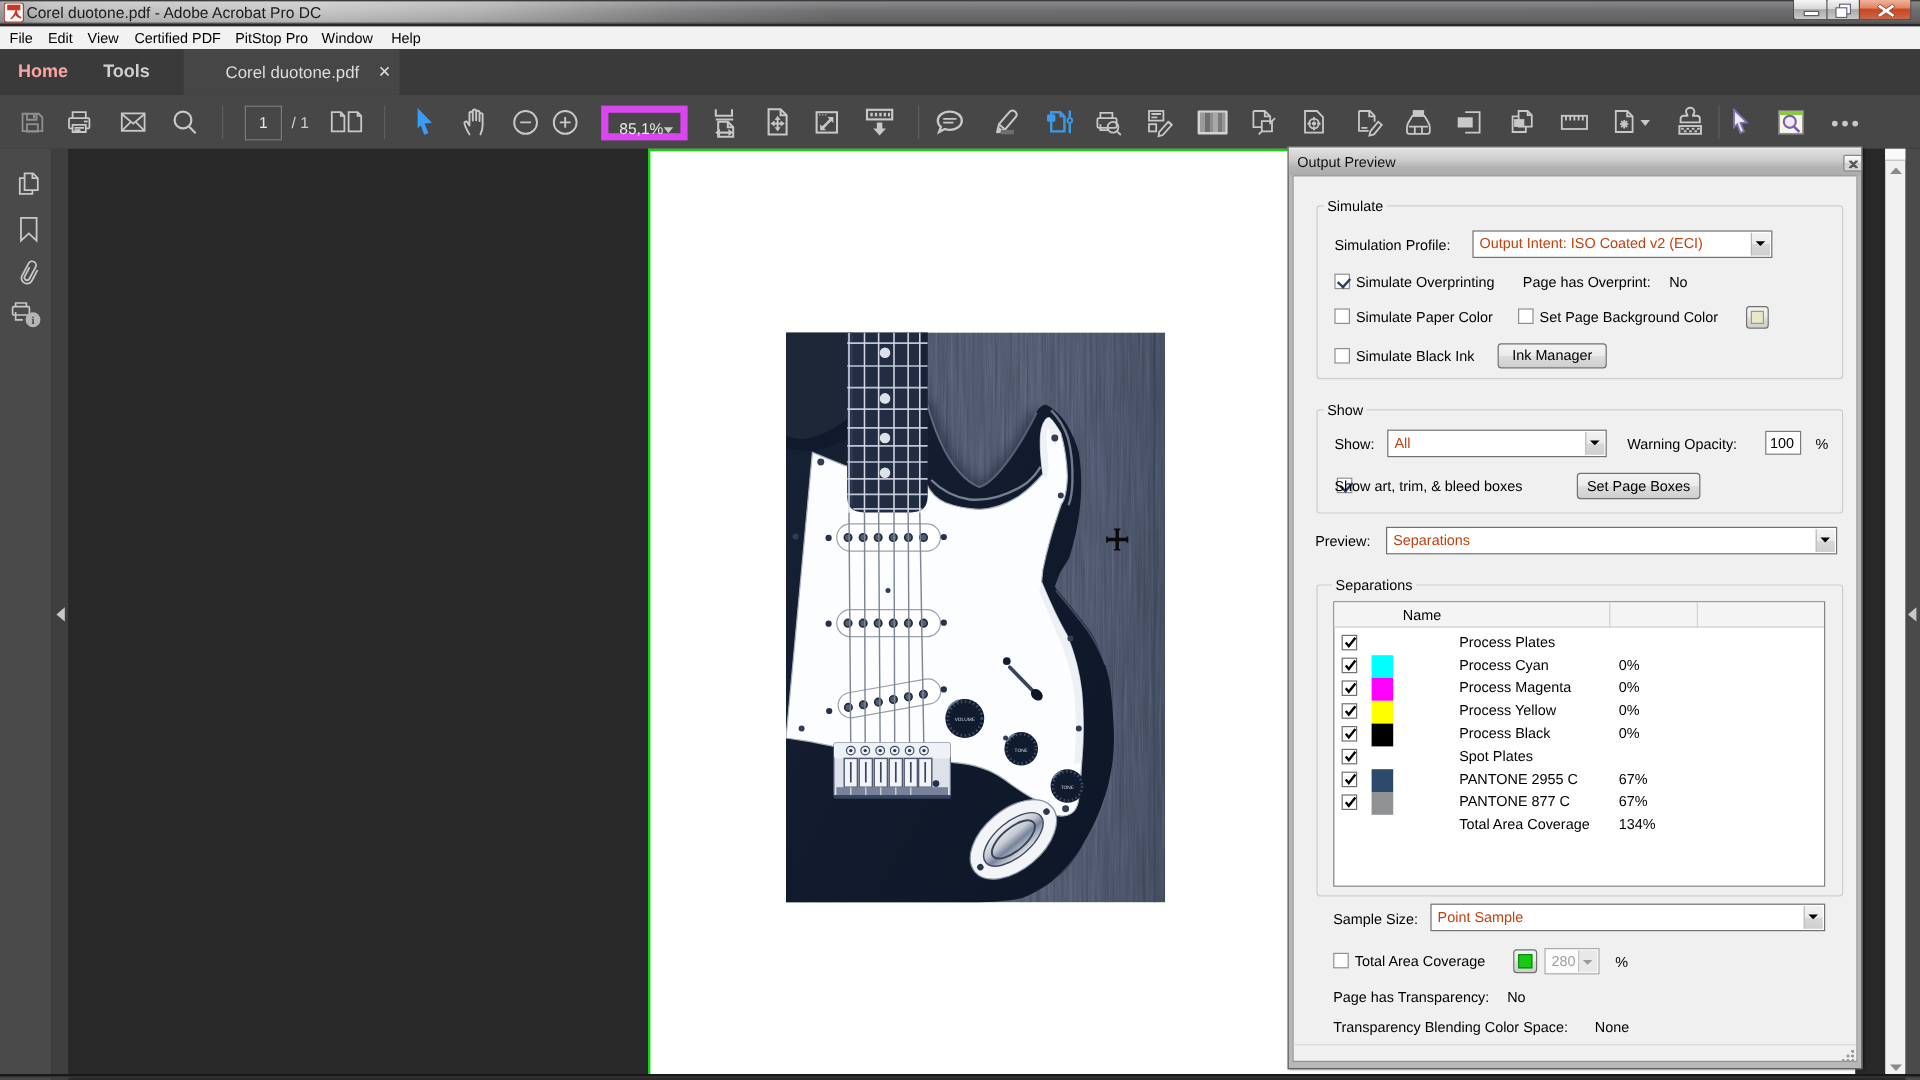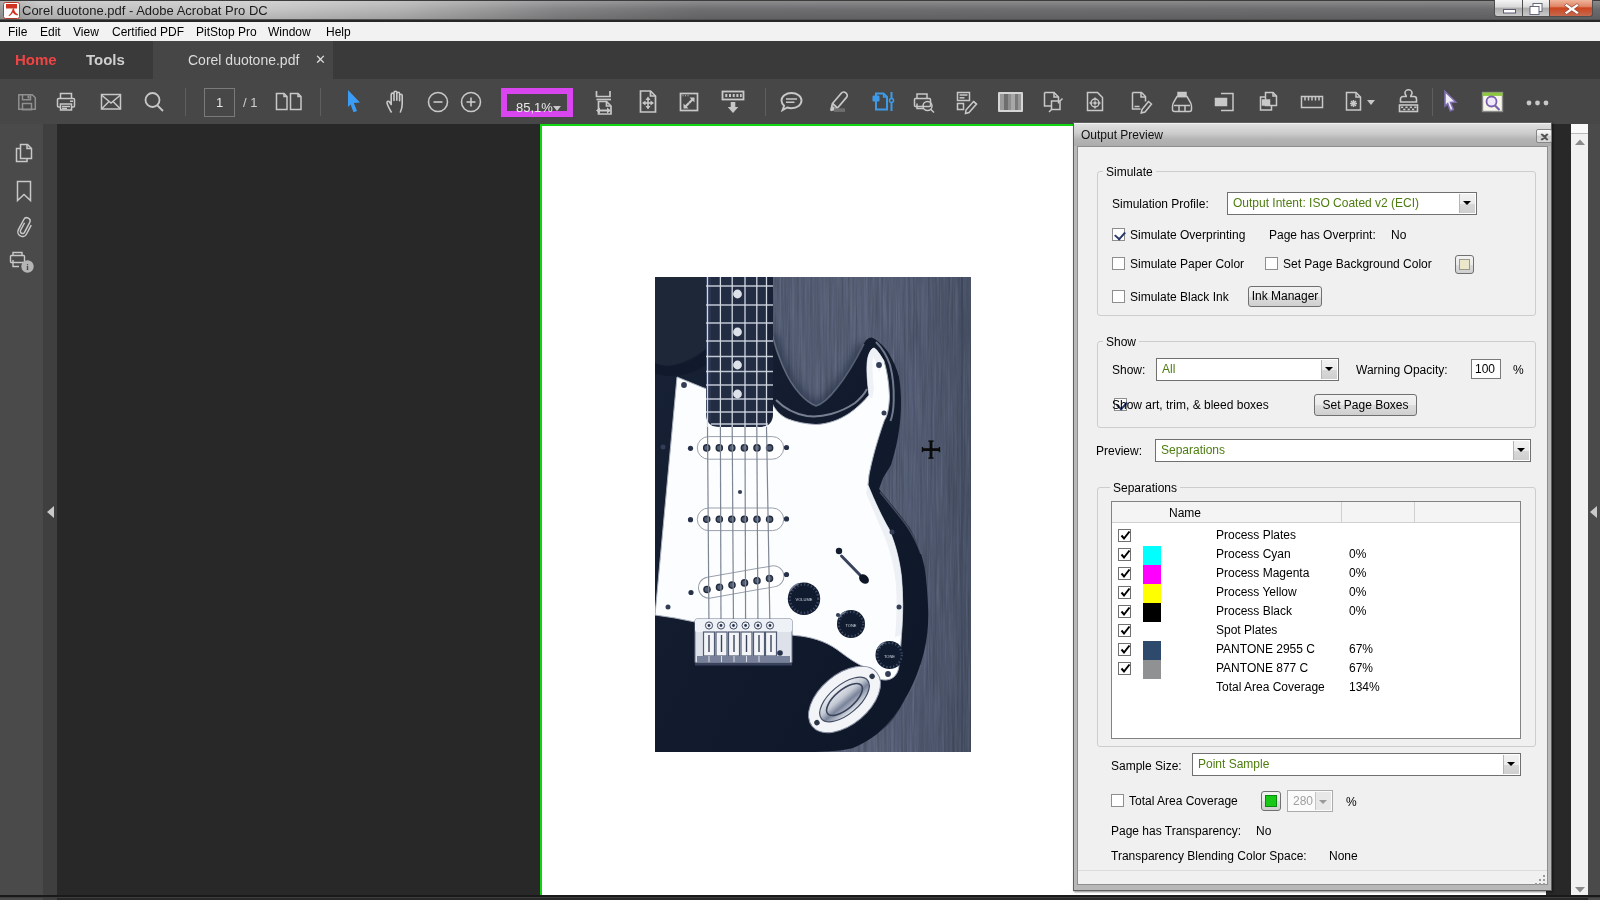--- a/index.html
+++ b/index.html
@@ -52,21 +52,21 @@
     background:#b8b8b8; border:1px solid #5f5f5f; box-shadow:1px 1px 2px rgba(0,0,0,.5); }
   #dlgtitle { left:1074px; top:123px; width:477px; height:23px;
     background:linear-gradient(to bottom,#e2e2e2 0%,#cccccc 45%,#b4b4b4 70%,#acacac 100%);
     box-shadow:inset 0 1px 0 #f2f2f2; font-size:12px; color:#111; }
   #dlgclient { left:1077px; top:146px; width:471px; height:739px; background:#f0f0f0;
     border:1px solid #8e8e8e; }
   .grp { position:absolute; border:1px solid #cdcdcd; border-radius:3px; }
   .grplabel { position:absolute; font-size:12px; color:#000; background:#f0f0f0; padding:0 3px;text-align:right; }
   .lbl { position:absolute; font-size:12px; color:#000; white-space:nowrap; }
   .combo { position:absolute; background:#fff; border:1px solid #707070; }
-  .combo .ct { position:absolute; left:5px; top:2px; font-size:12px; color:#4d7c0f; white-space:nowrap; }
+  .combo .ct { position:absolute; left:5px; top:2px; font-size:12px; color:#c2410c; white-space:nowrap; }
   .combo .cbtn { position:absolute; right:1px; top:1px; bottom:1px; width:16px;
     background:linear-gradient(to bottom,#f2f2f2,#ebebeb 50%,#d8d8d8 51%,#cfcfcf);
     border-left:1px solid #b5b5b5; }
   .combo .arr { position:absolute; right:5px; top:8px; width:0; height:0;
     border-left:4px solid transparent; border-right:4px solid transparent; border-top:4px solid #000; }
   .btn { position:absolute; background:linear-gradient(to bottom,#f2f2f2,#ebebeb 50%,#dddddd 51%,#cfcfcf);
     border:1px solid #707070; border-radius:3px; font-size:12px; color:#000; text-align:center; }
   .cb { position:absolute; width:13px; height:13px; background:#fff; border:1px solid #8e8e8e; }
   .cb.cbchecked::after { content:""; position:absolute; left:2px; top:2px; width:8px; height:5px;
     border-left:2px solid #2b3a6b; border-bottom:2px solid #2b3a6b; transform:rotate(-48deg); }
@@ -114,21 +114,21 @@
     <span style="left:40px">Edit</span>
     <span style="left:73px">View</span>
     <span style="left:112px">Certified PDF</span>
     <span style="left:196px">PitStop Pro</span>
     <span style="left:268px">Window</span>
     <span style="left:326px">Help</span>
   </div>
 
   <div class="abs" id="tabbar"></div>
   <div class="abs" id="activetab"></div>
-  <div class="abs tabtext" style="left:15px;top:51px;font-weight:bold;color:#ef4444">Home</div>
+  <div class="abs tabtext" style="left:15px;top:51px;font-weight:bold;color:#fca5a5">Home</div>
   <div class="abs tabtext" style="left:86px;top:51px;font-weight:bold;color:#cfcfcf">Tools</div>
   <div class="abs tabtext" style="left:188px;top:52px;font-size:14px">Corel duotone.pdf</div>
   <div class="abs tabtext" style="left:315px;top:52px;font-size:13px">✕</div>
 
   <div class="abs" id="toolbar"></div>
   <div class="abs" id="sidebar"></div>
   <div class="abs" id="collapseL"></div>
 
   <svg class="abs" style="left:15px;top:90px" width="24" height="24" viewBox="0 0 24 24">
     <g fill="none" stroke="#909090" stroke-width="1.5">
@@ -708,21 +708,21 @@
   <div class="lbl" style="left:1391px;top:228px;">No</div>
   <div class="cb" style="left:1112px;top:257px;"></div>
   <div class="lbl" style="left:1130px;top:257px;">Simulate Paper Color</div>
   <div class="cb" style="left:1265px;top:257px;"></div>
   <div class="lbl" style="left:1283px;top:257px;">Set Page Background Color</div>
   <div class="btn" style="left:1455px;top:255px;width:19px;height:19px;">
     <span style="position:absolute;left:3px;top:3px;width:11px;height:11px;background:#eae7cb;border:1px solid #9a9a8a;"></span>
   </div>
   <div class="cb" style="left:1112px;top:290px;"></div>
   <div class="lbl" style="left:1130px;top:290px;">Simulate Black Ink</div>
-  <div class="btn" style="left:1248px;top:286px;width:74px;height:21px;line-height:19px;">Ink Manager</div>
+  <div class="btn" style="left:1248px;top:286px;width:91px;height:21px;line-height:19px;">Ink Manager</div>
 
   <div class="grp" style="left:1097px;top:341px;width:439px;height:87px;"></div>
   <div class="grplabel" style="left:1103px;top:335px;">Show</div>
   <div class="lbl" style="left:1112px;top:363px;">Show:</div>
   <div class="combo" style="left:1156px;top:358px;width:183px;height:23px;">
     <span class="ct" style="top:3px">All</span>
     <span class="cbtn"></span>
     <span class="arr"></span>
   </div>
   <div class="lbl" style="left:1356px;top:363px;">Warning Opacity:</div>

